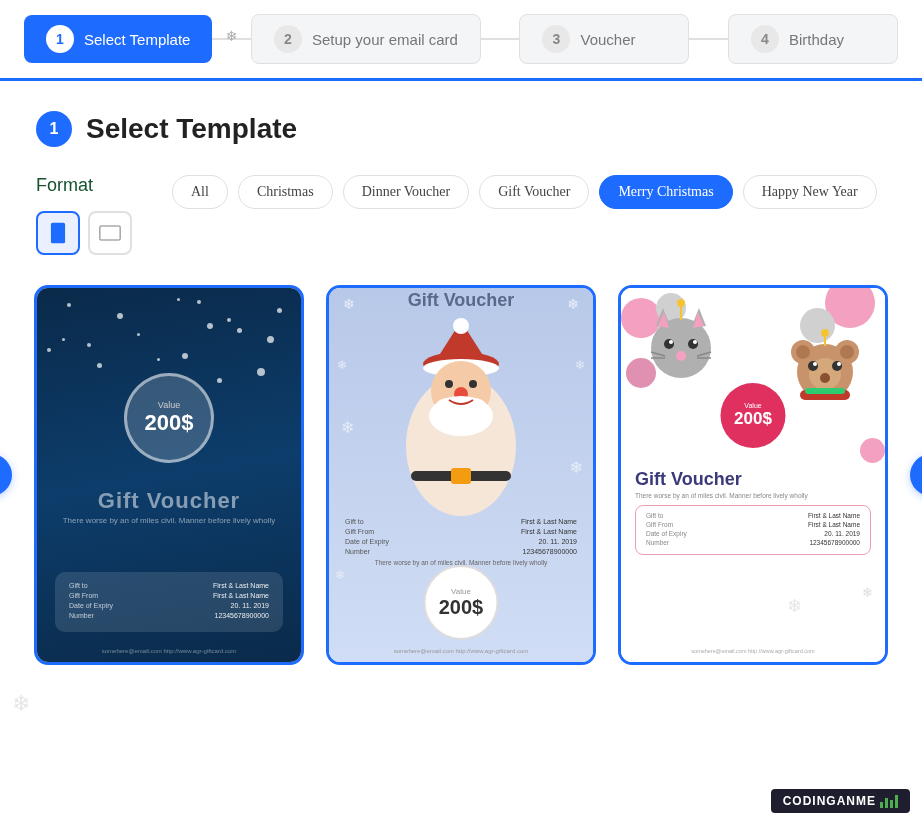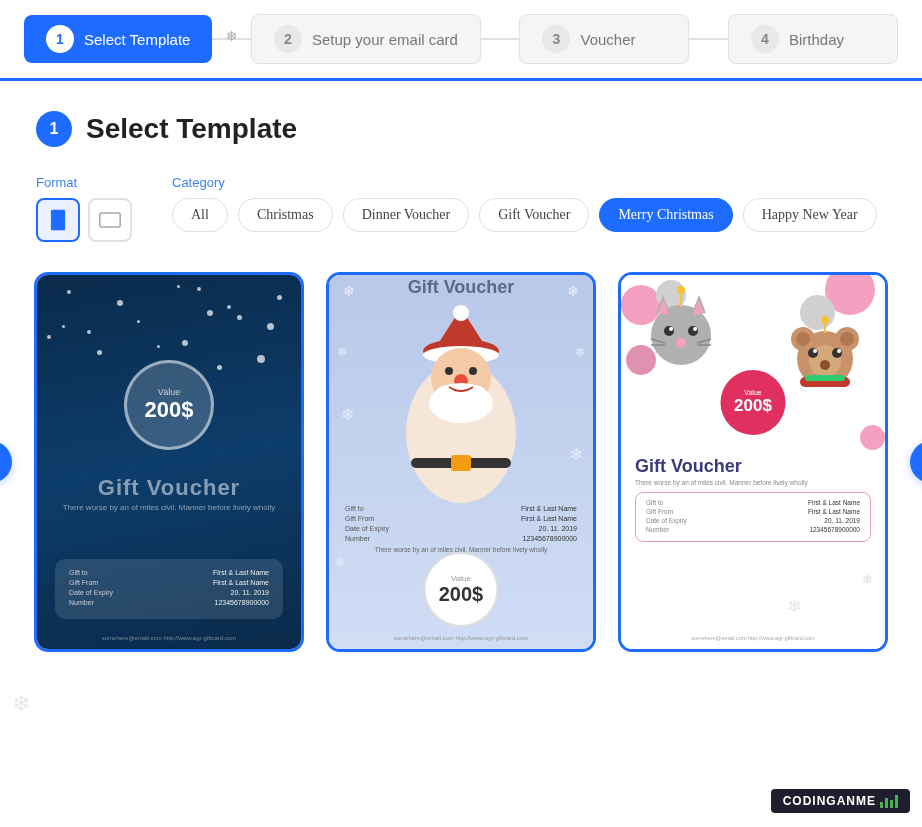--- a/index.html
+++ b/index.html
@@ -109,23 +109,23 @@
       align-items: flex-start;
       gap: 40px;
       margin-bottom: 30px;
     }
     .filter-group {
       display: flex;
       flex-direction: column;
       gap: 8px;
     }
     .filter-label {
-      font-size: 13px;
-      color: #3b82f6;
-      margin-bottom: 0;
+      font-size: 18px;
+      color: #14532d;
+      margin-bottom: 7px;
     }
     .format-btns {
       display: flex;
       gap: 8px;
     }
     .format-btn {
       width: 44px;
       height: 44px;
       border-radius: 8px;
       border: 2px solid #e0e0e0;
@@ -559,21 +559,20 @@
         </div>
         <div class="format-btn">
           <svg viewBox="0 0 28 22" fill="none">
             <rect x="1" y="2" width="26" height="18" rx="2" stroke="#aaa" stroke-width="2" fill="none"></rect>
           </svg>
         </div>
       </div>
     </div>
 
     <div class="filter-group">
-      <span class="filter-label">Category</span>
       <div class="category-chips">
         <div class="chip">All</div>
         <div class="chip">Christmas</div>
         <div class="chip">Dinner Voucher</div>
         <div class="chip">Gift Voucher</div>
         <div class="chip active">Merry Christmas</div>
         <div class="chip">Happy New Year</div>
       </div>
     </div>
   </div>

